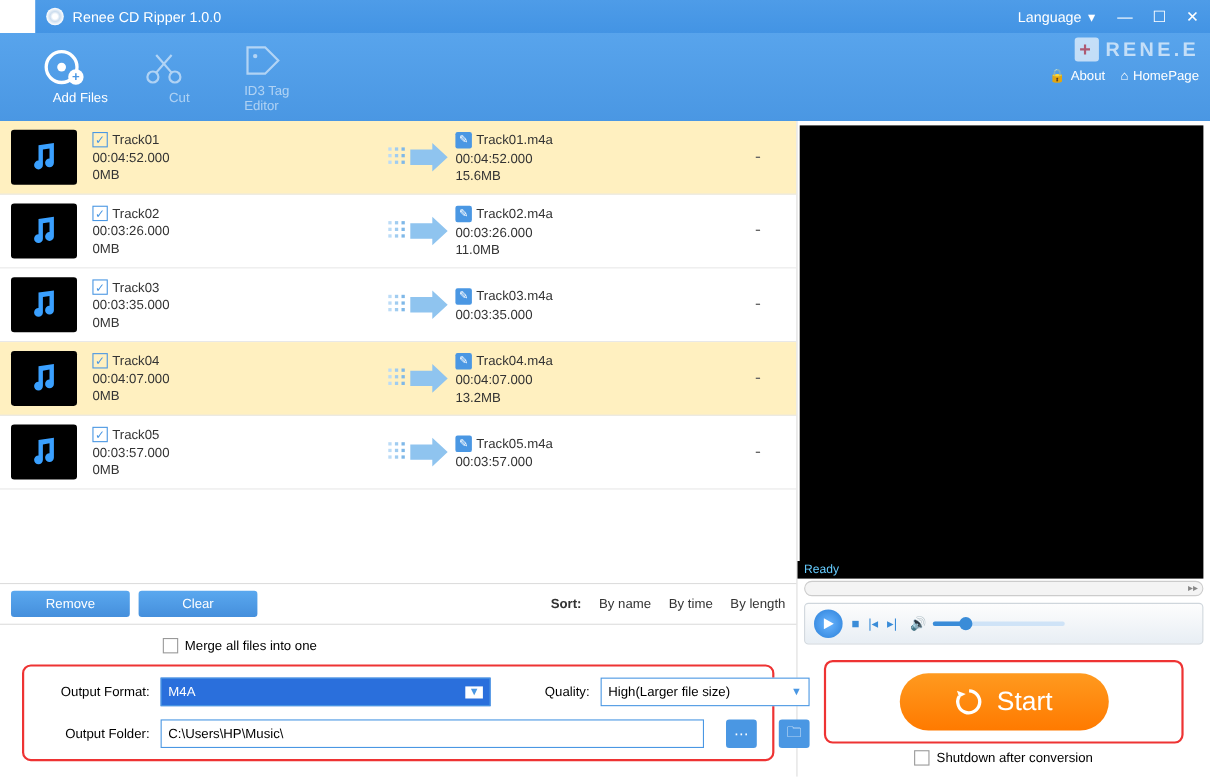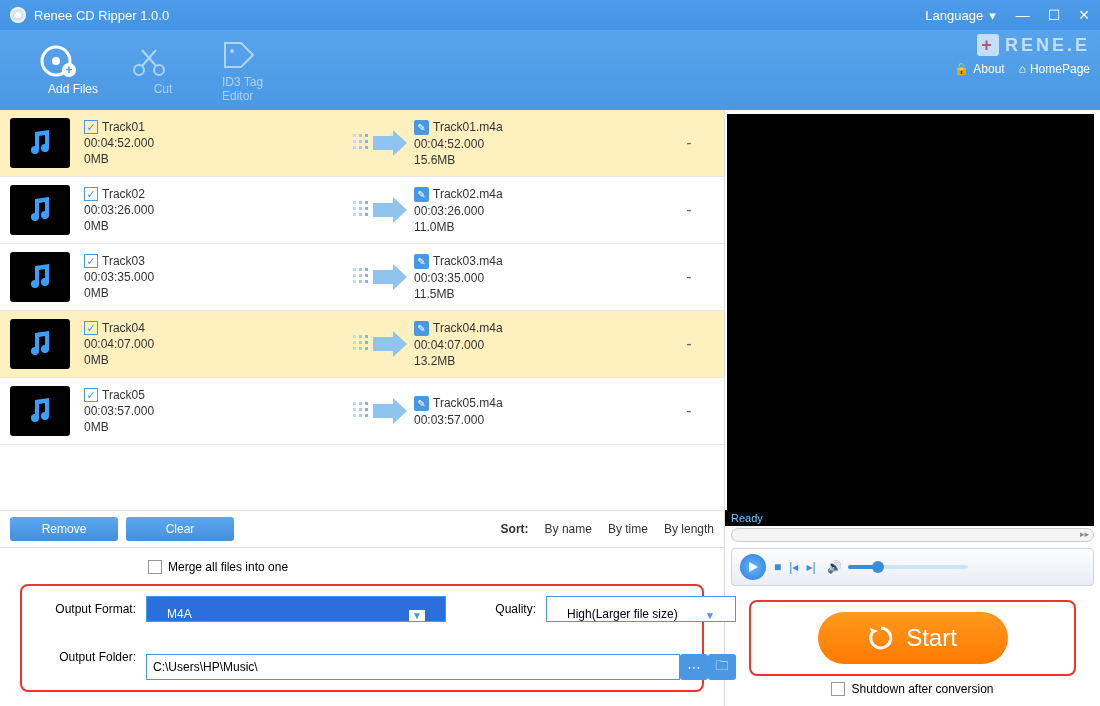--- a/index.html
+++ b/index.html
@@ -1,18 +1,18 @@
 <!DOCTYPE html>
 <html><head>
 <meta charset="utf-8">
 <style>
 * { margin:0; padding:0; box-sizing:border-box; font-family:"Segoe UI",Arial,sans-serif; }
 body { width:1100px; height:706px; overflow:hidden; background:#fff; }
 
-.titlebar { height:30px; background:linear-gradient(#4e9ce8,#4394e4); display:flex; align-items:center; padding:0 10px; color:#fff; font-size:13px; }
+.titlebar { height:30px; background:linear-gradient(#4e9ce8,#4394e4); display:flex; align-items:center; padding:0 10px; color:#fff; font-size:13px;margin-left:32px; }
 .titlebar .disc-ic { width:16px; height:16px; border-radius:50%; background:radial-gradient(circle,#fff 20%,#cde 40%,#fff 70%); margin-right:8px; }
 .titlebar .spacer { flex:1; }
 .titlebar .lang { display:flex; align-items:center; gap:6px; cursor:pointer; }
 .titlebar .winbtns { display:flex; gap:18px; margin-left:20px; }
 .titlebar .winbtns span { cursor:pointer; font-size:14px; }
 
 .cmdbar { height:80px; background:linear-gradient(#58a4ec,#4a97e3); display:flex; align-items:center; padding:0 14px; color:#fff; position:relative; }
 .cmdbtn { display:flex; flex-direction:column; align-items:center; width:90px; gap:4px; cursor:pointer; }
 .cmdbtn.disabled { opacity:.55; }
 .cmdbtn .lbl { font-size:12px;margin-left:28px; }
@@ -47,25 +47,25 @@
 .bluebtn { background:linear-gradient(#5aa8ef,#458fdc); color:#fff; border:none; border-radius:3px; font-size:12px; height:24px; width:108px; cursor:pointer; }
 .sortbar { margin-left:auto; display:flex; gap:16px; font-size:12px; color:#333; }
 .sortbar span { cursor:pointer; }
 .sortbar .lbl { font-weight:bold; cursor:default; }
 
 .bottom { border-top:1px solid #ddd; padding:12px 20px 14px; }
 .merge { display:flex; align-items:center; gap:6px; font-size:12px; margin:0 0 10px 128px; }
 .merge .chk2 { width:14px; height:14px; border:1px solid #999; cursor:pointer; }
 .redbox { border:2px solid #e33; border-radius:8px; padding:10px 14px; display:grid; grid-template-columns:100px 300px 80px 190px; gap:12px 10px; align-items:center; font-size:12px; }
 .redbox label { text-align:right; }
-.ddl { border:1px solid #4a97e3; height:26px; display:flex; align-items:flex-end; padding:0 20px; background:#fff; cursor:pointer; position:relative; }
+.ddl { border:1px solid #4a97e3; height:26px; display:flex; align-items:center; padding:0 6px; background:#fff; cursor:pointer; position:relative; }
 .ddl.sel { background:#2a6fdc; color:#fff; }
 .ddl .tri { margin-left:auto; color:#4a97e3; font-size:10px; }
 .ddl.sel .tri { color:#fff; background:#fff0; }
-.pathrow { grid-column:2 / span 3; display:flex; gap:0;margin-top:20px; }
+.pathrow { grid-column:2 / span 3; display:flex; gap:20px; }
 .pathrow input { flex:1; border:1px solid #4a97e3; height:26px; padding:0 6px; font-size:12px; }
 .sqbtn { width:28px; height:26px; background:#4a97e3; border:none; border-radius:3px; color:#fff; cursor:pointer; display:flex; align-items:center; justify-content:center; }
 
 .rightpane { flex:1; display:flex; flex-direction:column; }
 .preview { flex:1; background:#000; margin:4px 6px 0 2px; }
 .ready { color:#6cf; font-size:11px; background:#000; padding:2px 6px; margin:0 6px 0 0; }
 .progress { height:14px; margin:2px 6px; background:#f4f4f4; border:1px solid #ccc; border-radius:7px; position:relative; }
 .progress .fast { position:absolute; right:4px; top:0; font-size:9px; color:#888; }
 .player { height:38px; margin:4px 6px; border:1px solid #cfd6dc; border-radius:4px; background:linear-gradient(#fdfdfd,#e8eef4); display:flex; align-items:center; padding:0 8px; gap:8px; }
 .player .play { width:26px; height:26px; border-radius:50%; background:radial-gradient(circle,#6ab5ff,#2a7fd8); display:flex; align-items:center; justify-content:center; cursor:pointer; }
@@ -252,21 +252,20 @@
               <rect x="16" y="18" width="3" height="3" fill="#7fb8e8"></rect>
               <path d="M24 8 H44 V2 L58 15 L44 28 V22 H24 Z" fill="#8fc4ef"></path>
             </svg>
           </div>
           <div class="tcol out">
             <div class="r1">
               <span class="pen">✎</span>
               <span>Track03.m4a</span>
             </div>
             <span>00:03:35.000</span>
-            <span>11.5MB</span>
           </div>
           <div class="dash">-</div>
         </div>
         <div class="track hl">
           <div class="thumb">
             <svg viewBox="0 0 34 34">
               <path d="M12 6 L26 4 V22 A4 4 0 1 1 22 18 V9 L16 10 V24 A4 4 0 1 1 12 20 Z" fill="#3aa0ff"></path>
             </svg>
           </div>
           <div class="tcol src">

